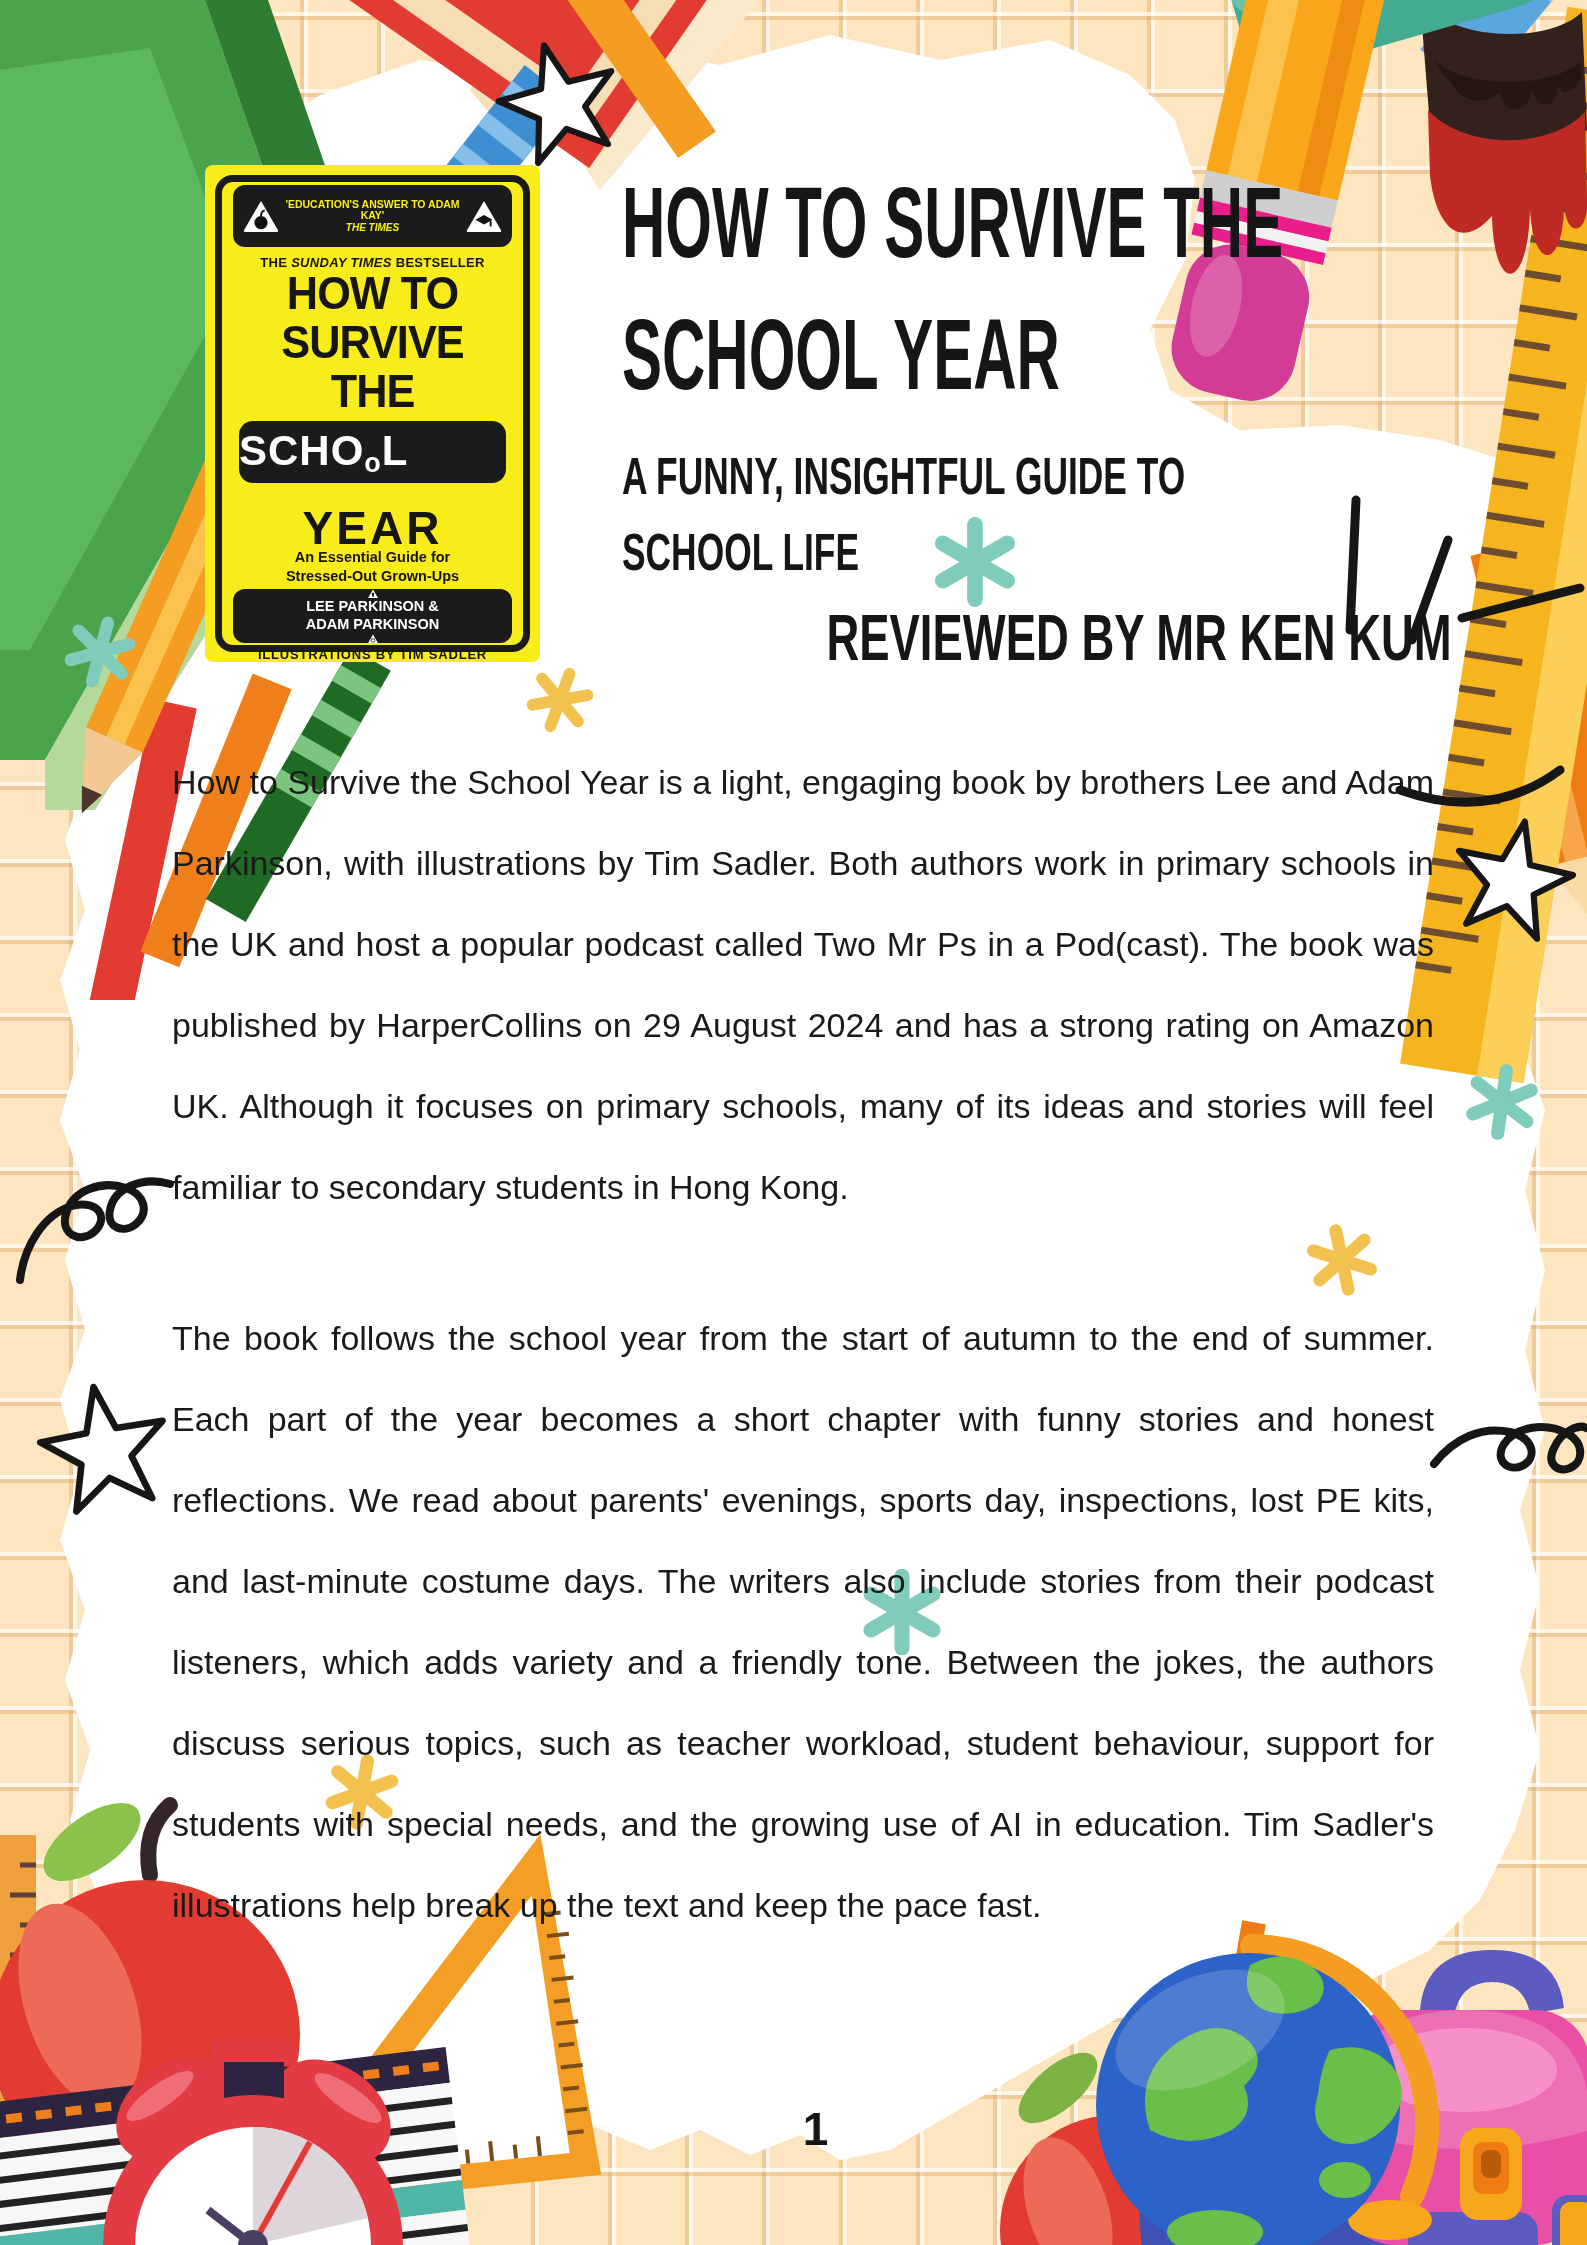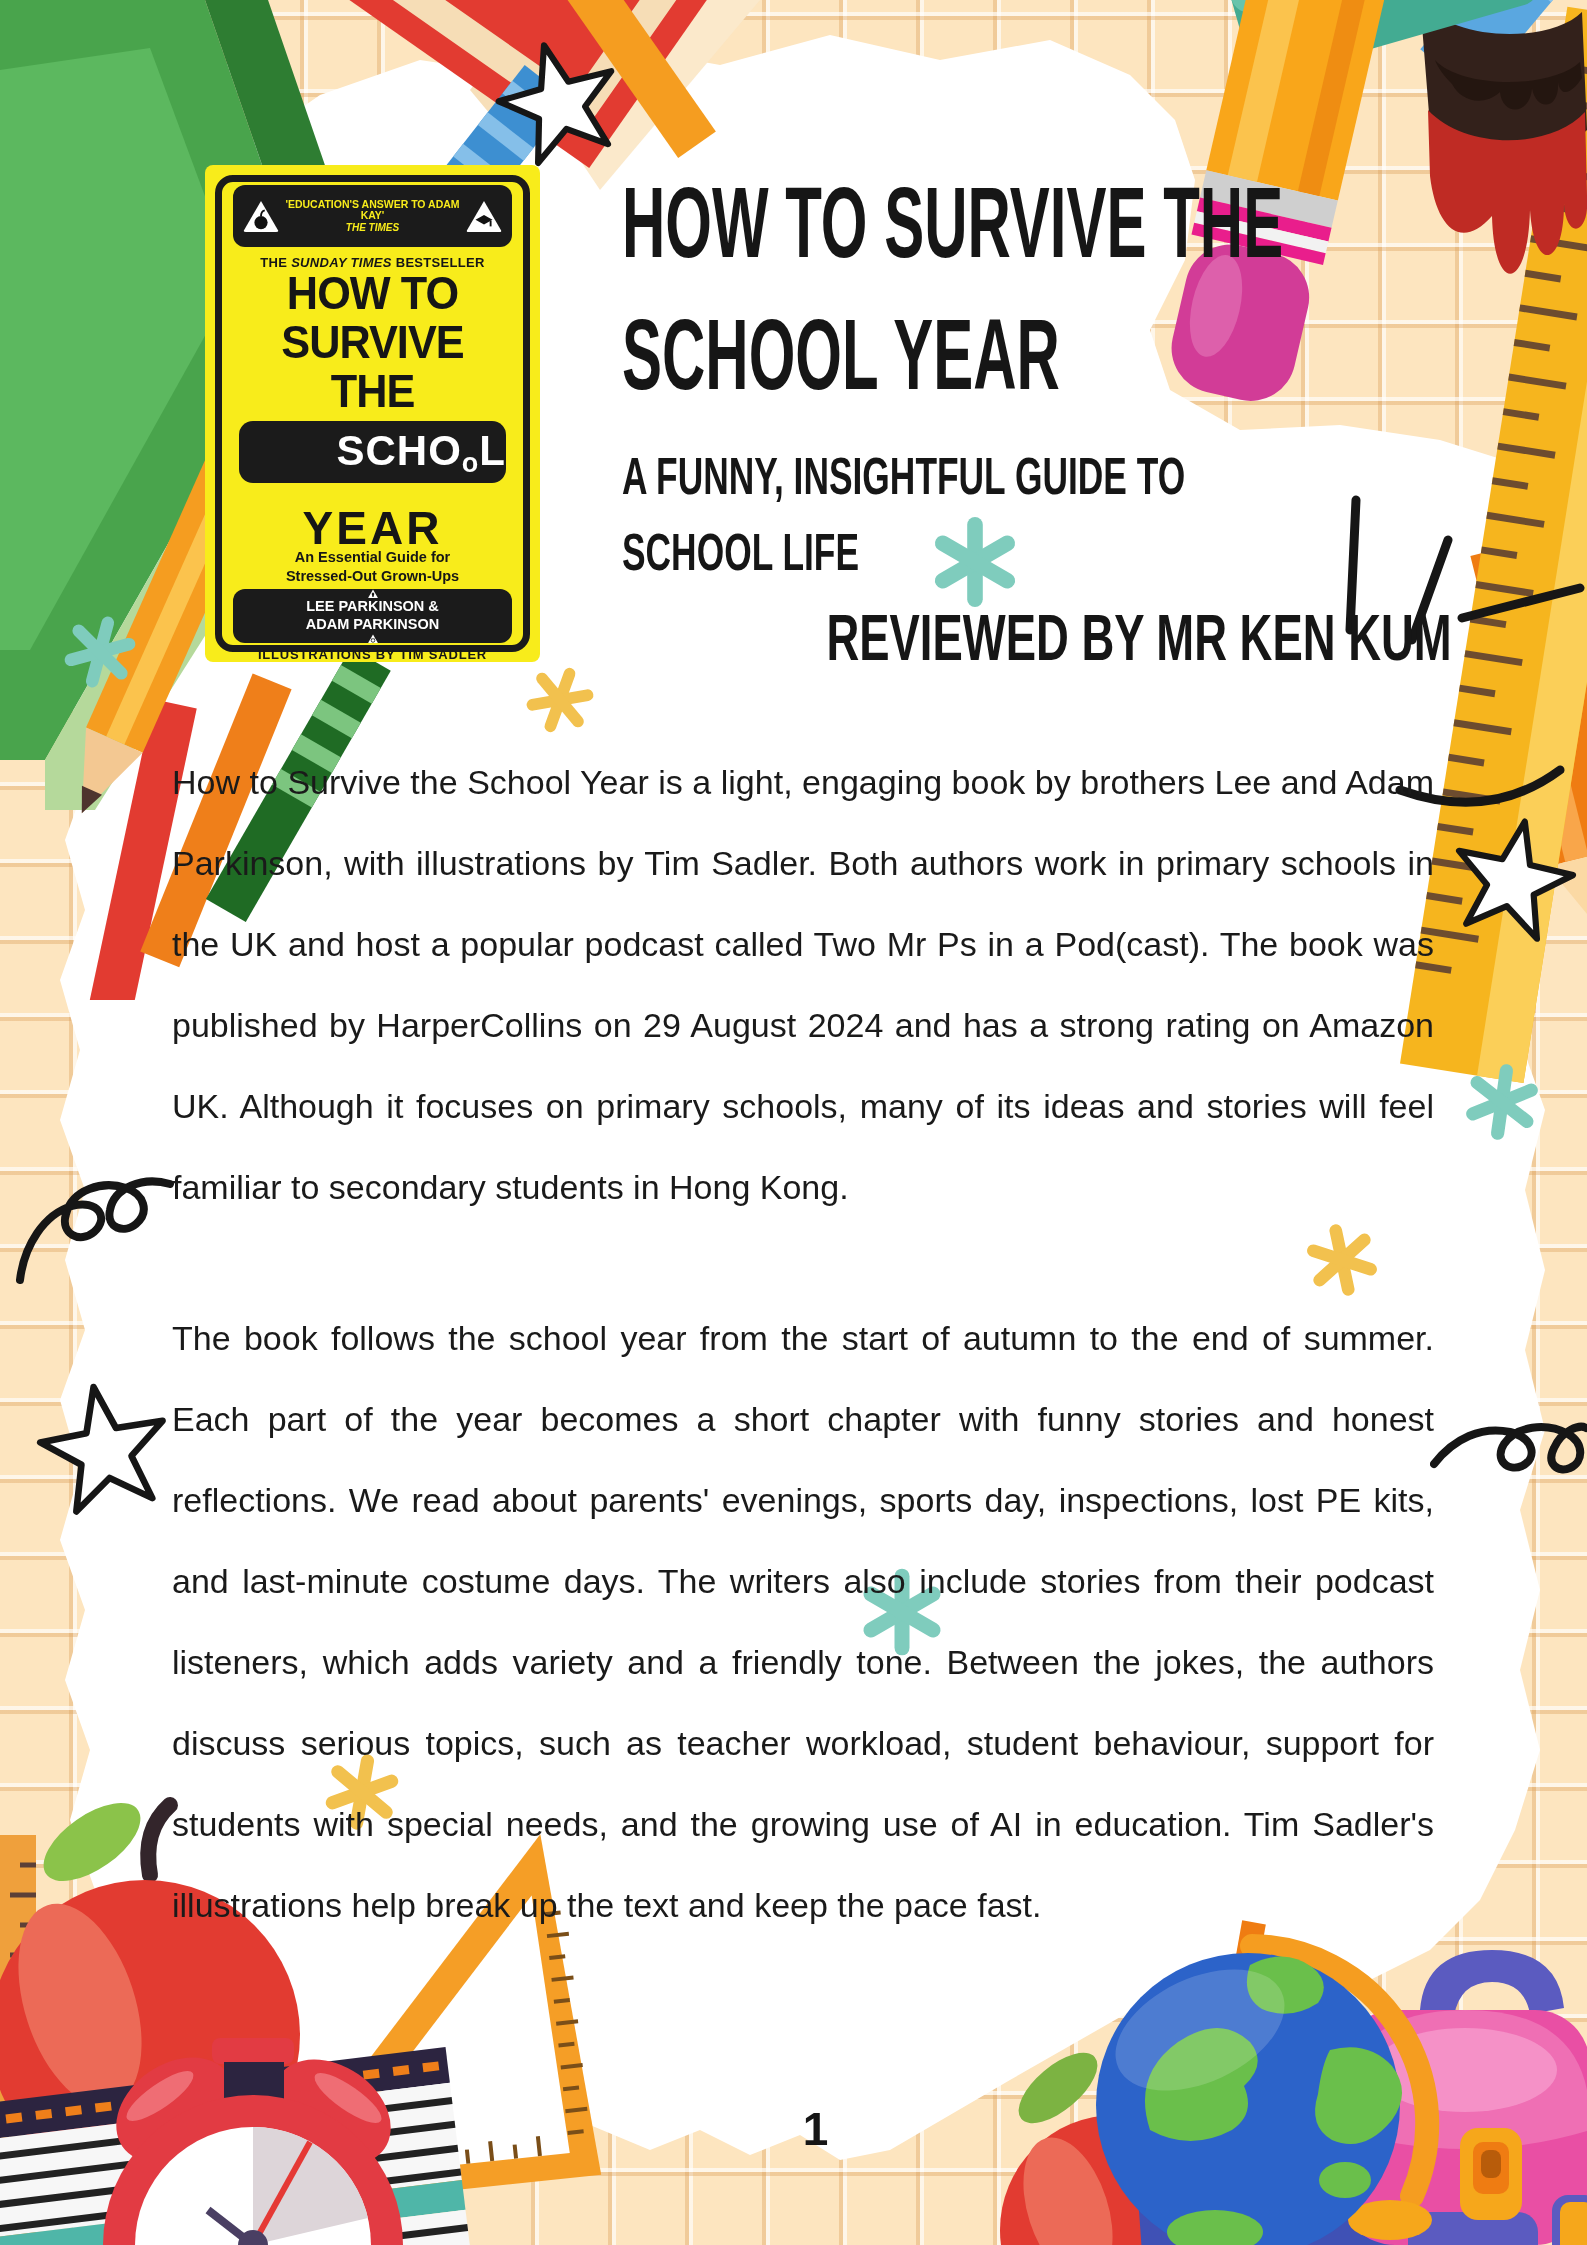--- a/index.html
+++ b/index.html
@@ -19,21 +19,21 @@
   .cover{position:absolute;left:205px;top:165px;width:335px;height:497px;background:#f8ec1b;border-radius:8px;z-index:6;}
   .cover-frame{position:absolute;inset:10px;border:7px solid #1b1b1b;border-radius:18px;}
   .cover-banner{position:absolute;left:28px;right:28px;background:#1b1b1b;border-radius:12px;display:flex;align-items:center;justify-content:space-between;padding:0 9px;box-sizing:border-box;}
   .banner-top{top:20px;height:62px;}
   .banner-authors{top:424px;height:54px;flex-direction:column;}
   .banner-text{flex:1;text-align:center;line-height:1.12;}
   .quote{color:#f8ec1b;font-size:10.5px;font-weight:bold;}
   .quote-src{color:#f8ec1b;font-size:10px;font-weight:bold;font-style:italic;}
   .bestseller{position:absolute;top:90px;width:100%;text-align:center;font-size:13px;font-weight:bold;letter-spacing:.3px;}
   .cover-title{position:absolute;top:104px;width:100%;text-align:center;font-weight:bold;font-size:46px;line-height:49px;transform:scaleX(.94);letter-spacing:-1px;}
-  .school-box{position:absolute;left:34px;right:34px;top:256px;height:62px;background:#1b1b1b;border-radius:14px;color:#fff;font-weight:bold;font-size:42px;line-height:60px;text-align:right;letter-spacing:1px;}
+  .school-box{position:absolute;left:34px;right:34px;top:256px;height:62px;background:#1b1b1b;border-radius:14px;color:#fff;font-weight:bold;font-size:42px;line-height:60px;text-align:left;letter-spacing:1px;}
   .small-o{display:inline-block;font-size:27px;transform:translateY(7px);}
   .cover-year{position:absolute;top:320px;width:100%;text-align:center;font-weight:bold;font-size:46px;letter-spacing:3px;margin-top:16px;}
   .tagline{position:absolute;top:383px;width:100%;text-align:center;font-weight:bold;font-size:14.5px;line-height:19px;}
   .authors{color:#fff;font-size:14.5px;font-weight:bold;line-height:1.22;}
   .illus{position:absolute;top:482px;width:100%;text-align:center;font-weight:bold;font-size:13px;letter-spacing:.8px;}
   
   .main-title{position:absolute;left:622px;font-weight:bold;font-size:100px;line-height:1;letter-spacing:0;transform:scaleX(.60);transform-origin:left top;white-space:nowrap;z-index:7;}
   .t1{top:172px;} .t2{top:304px;}
   .subtitle{position:absolute;left:622px;font-weight:bold;font-size:52px;line-height:1;transform:scaleX(.68);transform-origin:left top;white-space:nowrap;z-index:7;}
   .s1{top:450px;} .s2{top:526px;}

